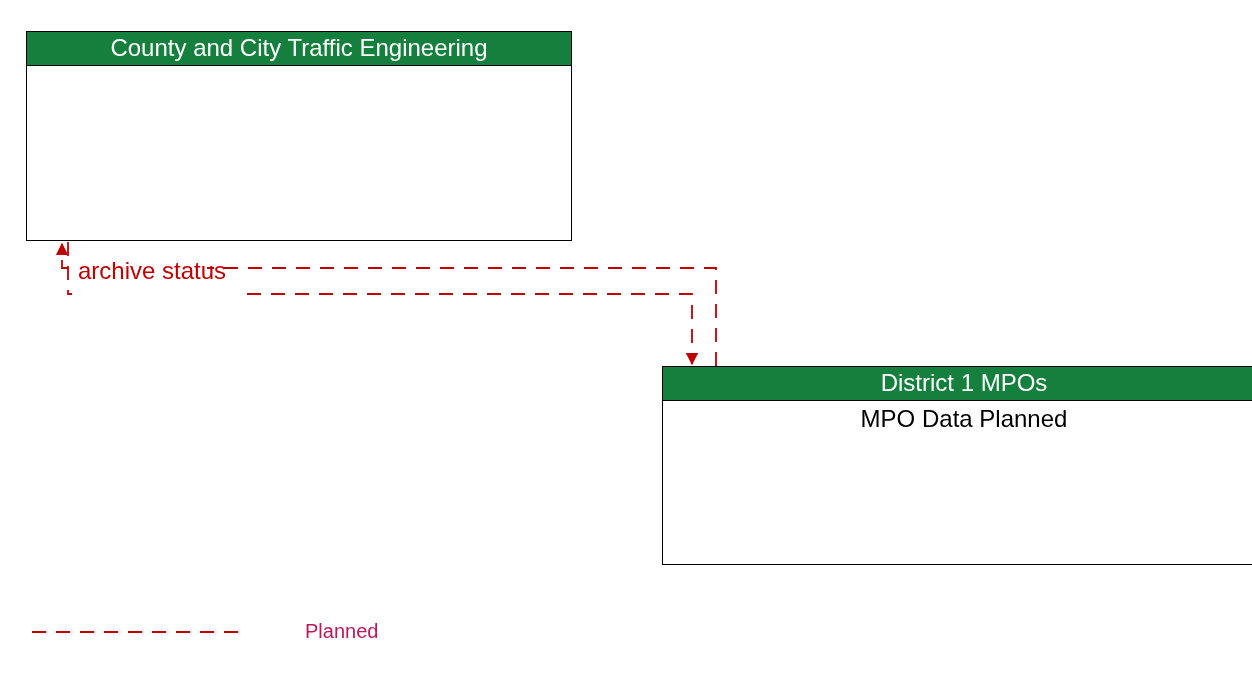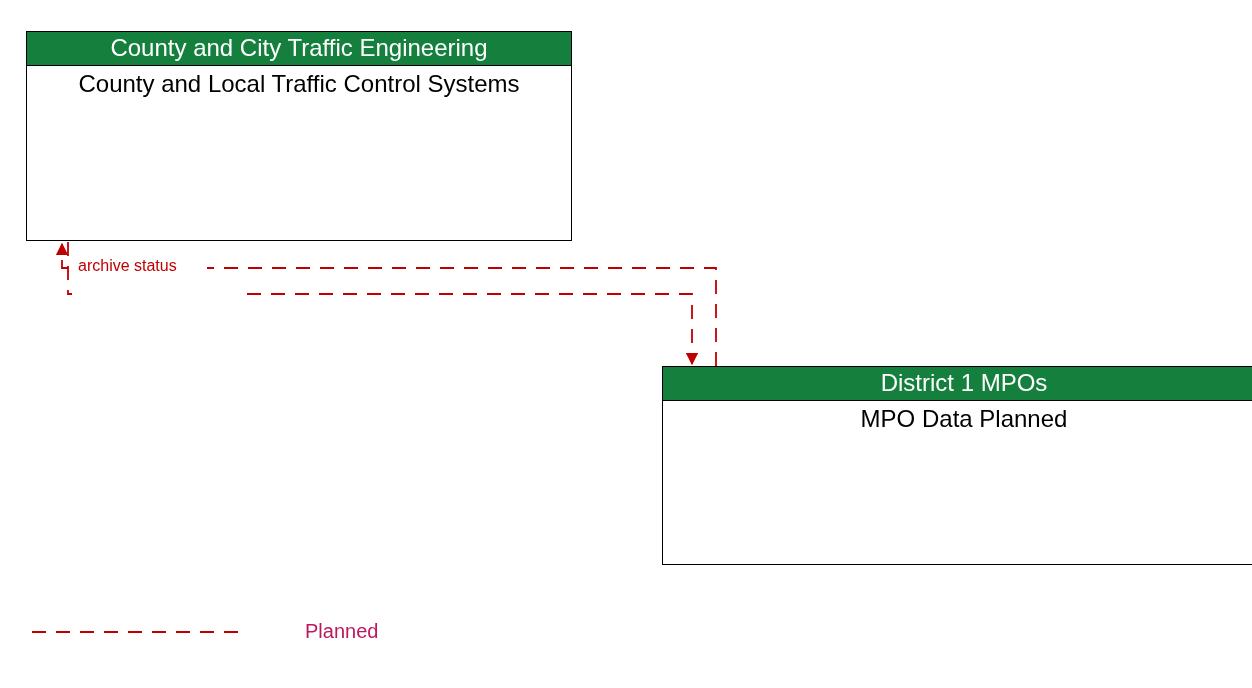--- a/index.html
+++ b/index.html
@@ -35,21 +35,21 @@
     color: #000;
     text-align: center;
     font-size: 24px;
     line-height: 1.15;
     padding: 4px 20px 0 20px;
     box-sizing: border-box;
   }
   .flow-label {
     position: absolute;
     color: #c00000;
-    font-size: 16px;
+    font-size: 24px;
     white-space: nowrap;
   }
   .legend-label {
     position: absolute;
     color: #be185d;
     font-size: 20px;
   }
   svg.overlay {
     position: absolute;
     left: 0; top: 0;
@@ -58,21 +58,20 @@
     pointer-events: none;
   }
 </style>
 </head>
 <body>
 
 <div class="canvas">
 
   <div class="node" style="left:26px; top:31px; width:546px; height:210px;">
     <div class="node-header">County and City Traffic Engineering</div>
-    <div class="node-body">County and Local Traffic Control Systems</div>
   </div>
 
   <div class="node" style="left:662px; top:366px; width:604px; height:199px;">
     <div class="node-header">District 1 MPOs</div>
     <div class="node-body">MPO Data Planned</div>
   </div>
 
   <div class="flow-label" style="left:78px; top:257px;">archive status</div>
 
   <div class="legend-label" style="left:305px; top:620px;">Planned</div>

